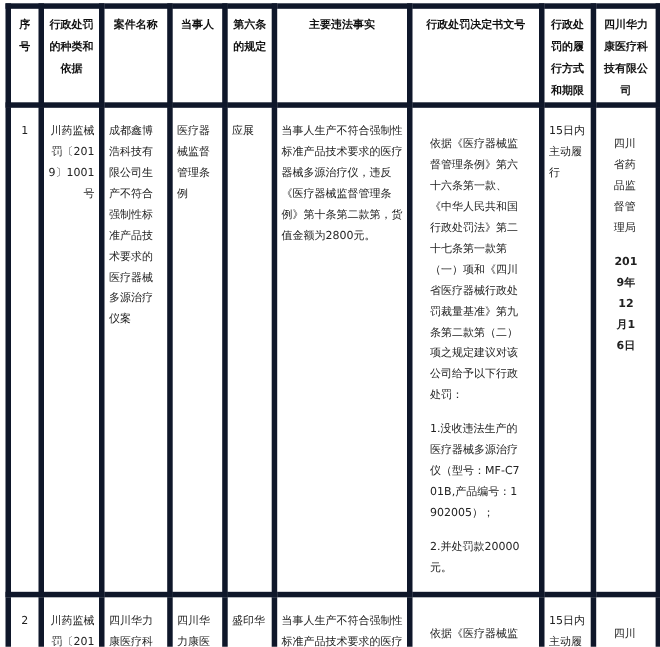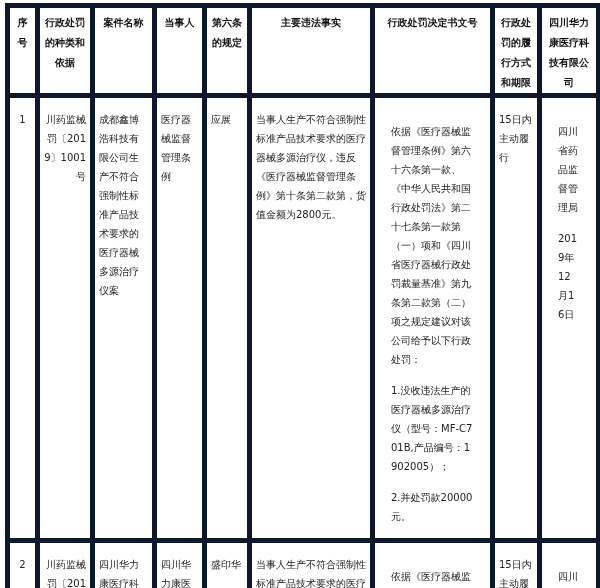--- a/index.html
+++ b/index.html
@@ -26,21 +26,21 @@
       line-height: 20px;
     }
     table.penalty td { padding-top: 12px; }
     tr.row1 td { height: 270px; }
     tr.row2 td { height: 217px; }
     td.c-no { text-align: center; }
     td.c-doc { text-align: right; }
     td.c-date p, td.c-basis p { margin: 12px; }
     td.c-basis p + p { margin-top: 6px; }
     td.c-date p + p { margin-top: 6px; }
-    .date-line { display: block; text-align: left; }
+    .date-line { display: block; text-align: center; font-weight: bold; }
   </style>
 </head>
 <body>
 
 <table class="penalty">
   <colgroup>
     <col style="width:30px">
     <col style="width:55px">
     <col style="width:62px">
     <col style="width:50px">

